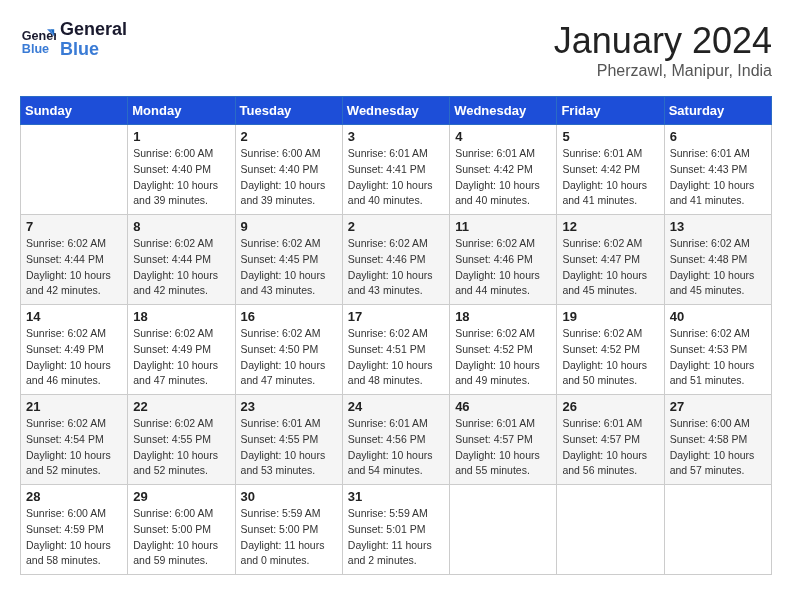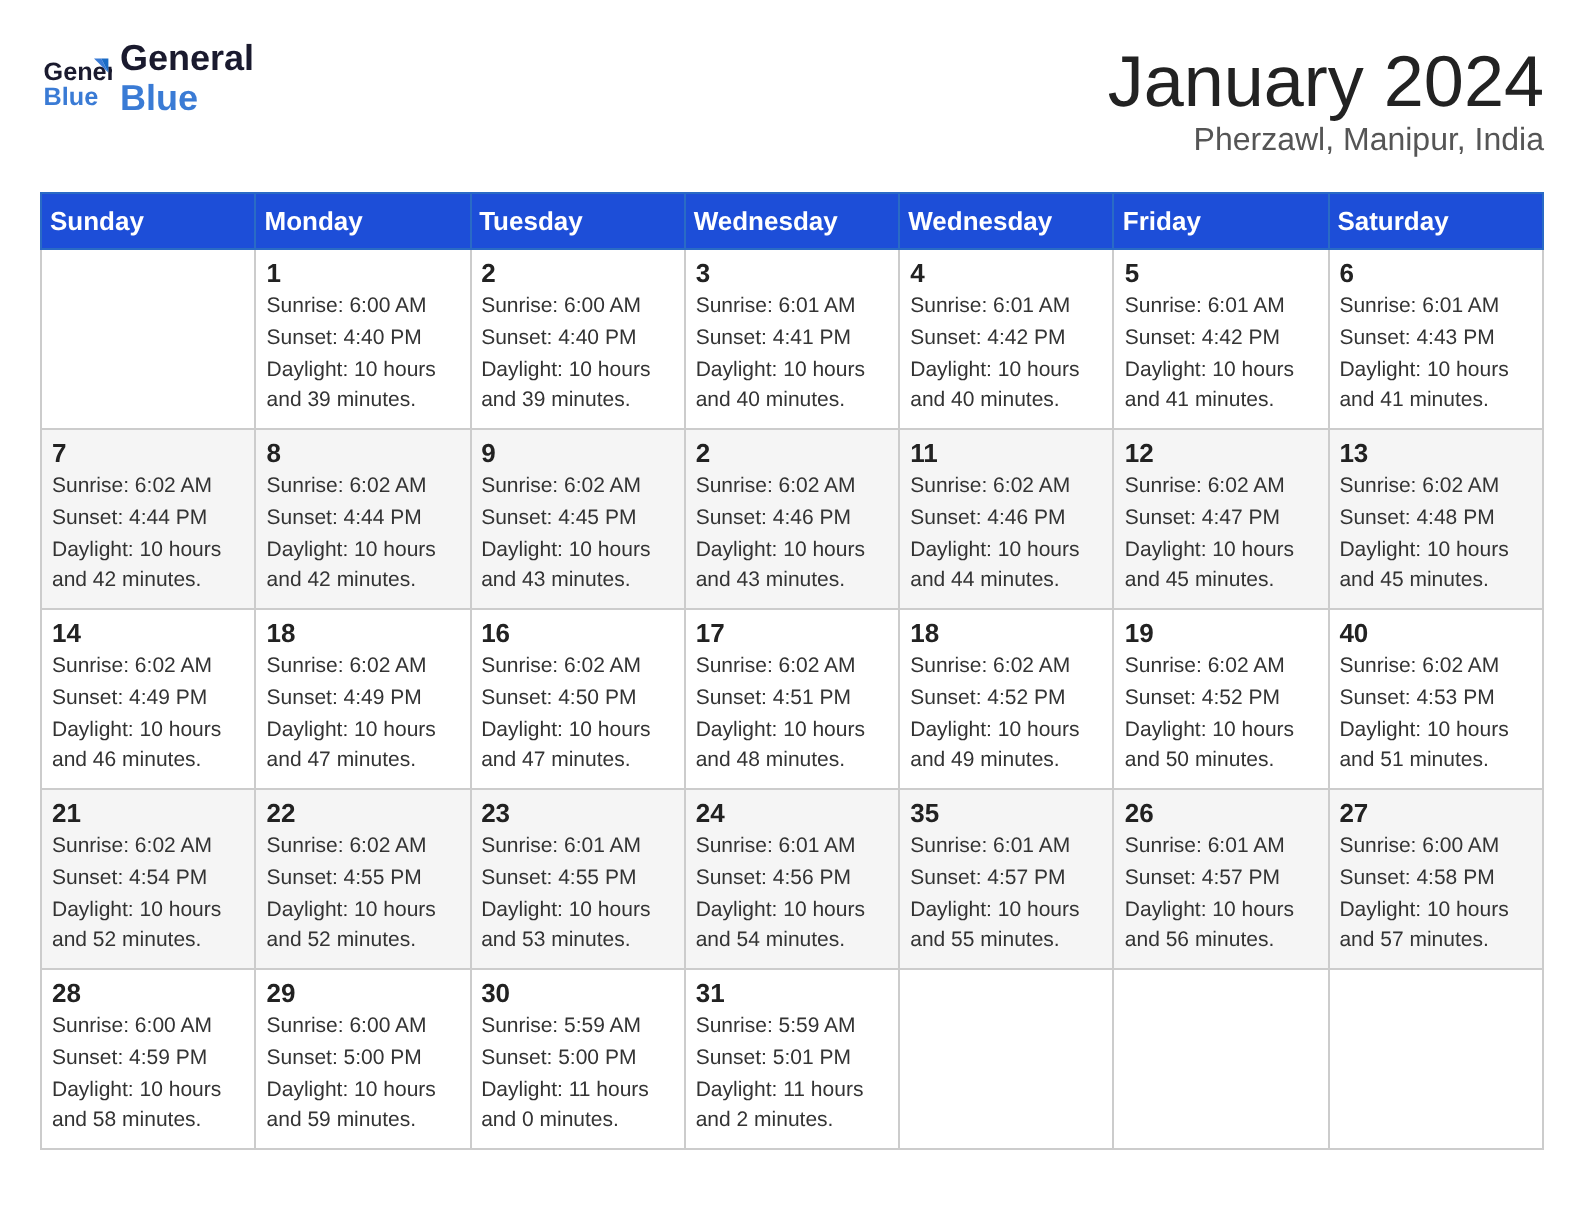--- a/index.html
+++ b/index.html
@@ -214,21 +214,21 @@
         </td>
         <td>
           <div class="day-number">23</div>
           <div class="day-info">Sunrise: 6:01 AM<br>Sunset: 4:55 PM<br>Daylight: 10 hours<br>and 53 minutes.</div>
         </td>
         <td>
           <div class="day-number">24</div>
           <div class="day-info">Sunrise: 6:01 AM<br>Sunset: 4:56 PM<br>Daylight: 10 hours<br>and 54 minutes.</div>
         </td>
         <td>
-          <div class="day-number">35</div>
+          <div class="day-number">46</div>
           <div class="day-info">Sunrise: 6:01 AM<br>Sunset: 4:57 PM<br>Daylight: 10 hours<br>and 55 minutes.</div>
         </td>
         <td>
           <div class="day-number">26</div>
           <div class="day-info">Sunrise: 6:01 AM<br>Sunset: 4:57 PM<br>Daylight: 10 hours<br>and 56 minutes.</div>
         </td>
         <td>
           <div class="day-number">27</div>
           <div class="day-info">Sunrise: 6:00 AM<br>Sunset: 4:58 PM<br>Daylight: 10 hours<br>and 57 minutes.</div>
         </td>

